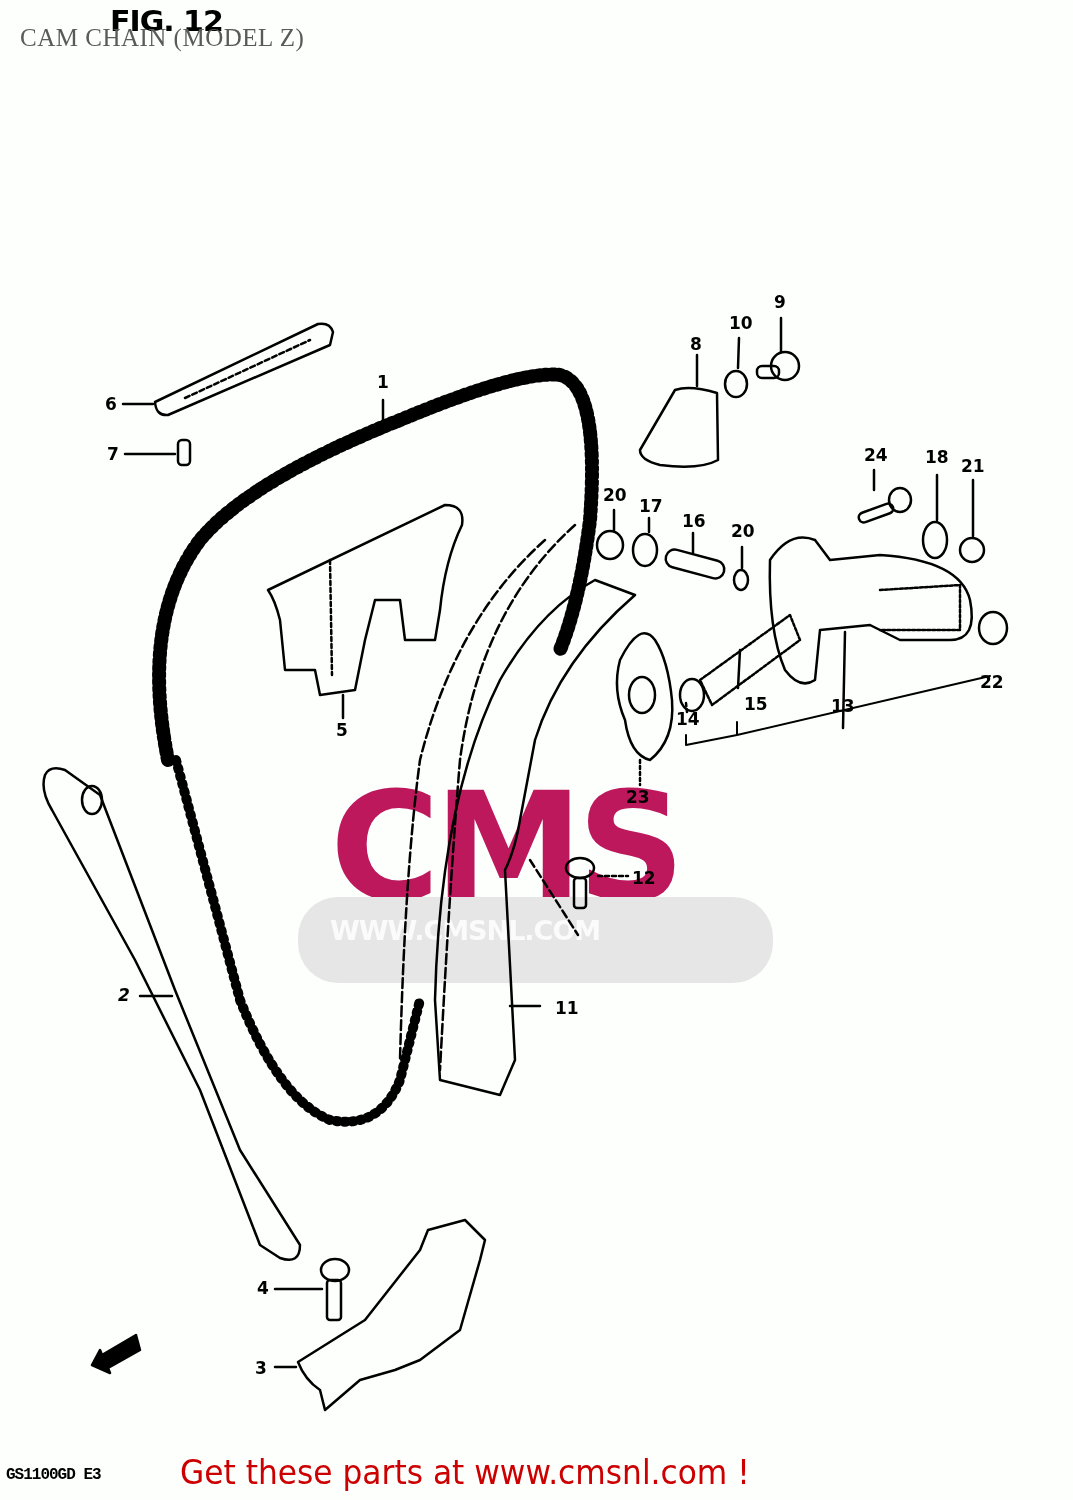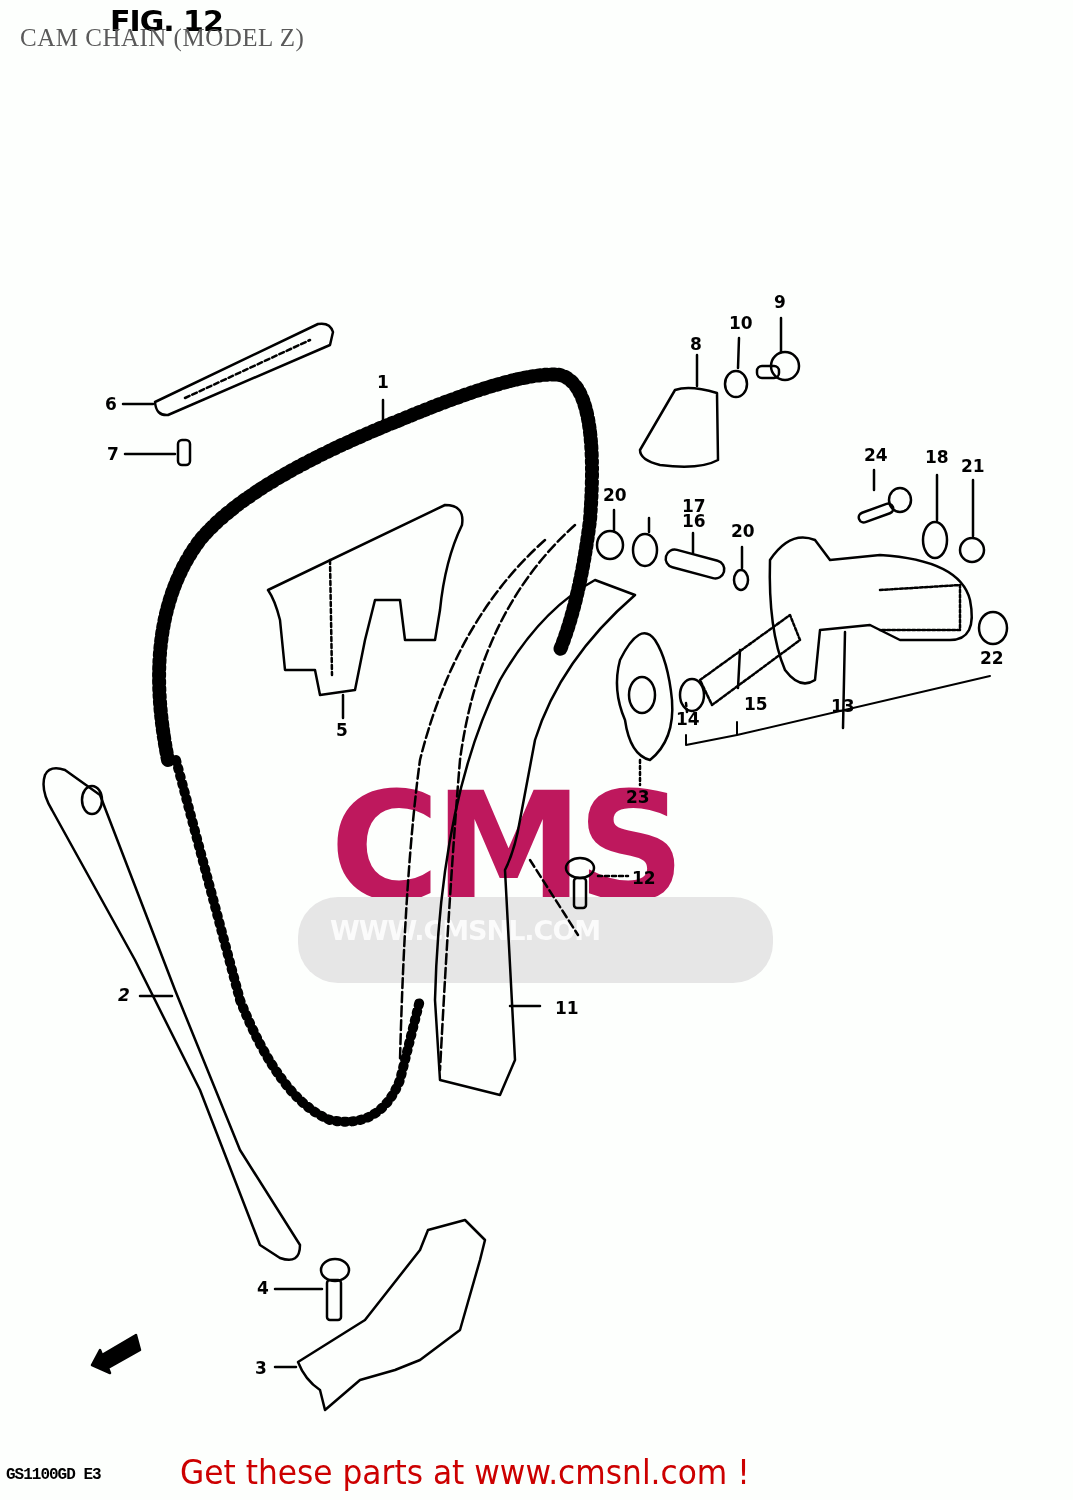--- a/index.html
+++ b/index.html
@@ -170,23 +170,23 @@
 <div class="callout" style="left:107px;top:444px;">7</div>
 <div class="callout" style="left:690px;top:334px;">8</div>
 <div class="callout" style="left:774px;top:292px;">9</div>
 <div class="callout" style="left:729px;top:313px;">10</div>
 <div class="callout" style="left:555px;top:998px;">11</div>
 <div class="callout" style="left:632px;top:868px;">12</div>
 <div class="callout" style="left:831px;top:696px;">13</div>
 <div class="callout" style="left:676px;top:709px;">14</div>
 <div class="callout" style="left:744px;top:694px;">15</div>
 <div class="callout" style="left:682px;top:511px;">16</div>
-<div class="callout" style="left:639px;top:496px;margin-left:43px;">17</div>
+<div class="callout" style="left:639px;top:496px;">17</div>
 <div class="callout" style="left:603px;top:485px;">20</div>
 <div class="callout" style="left:925px;top:447px;">18</div>
 <div class="callout" style="left:731px;top:521px;">20</div>
 <div class="callout" style="left:961px;top:456px;">21</div>
-<div class="callout" style="left:980px;top:648px;">22</div>
+<div class="callout" style="left:980px;top:672px;">22</div>
 <div class="callout" style="left:626px;top:787px;">23</div>
 <div class="callout" style="left:864px;top:445px;">24</div>
 
 <div class="footer-code">GS1100GD E3</div>
 <a class="footer-link">Get these parts at www.cmsnl.com !</a>
 
 </body></html>

